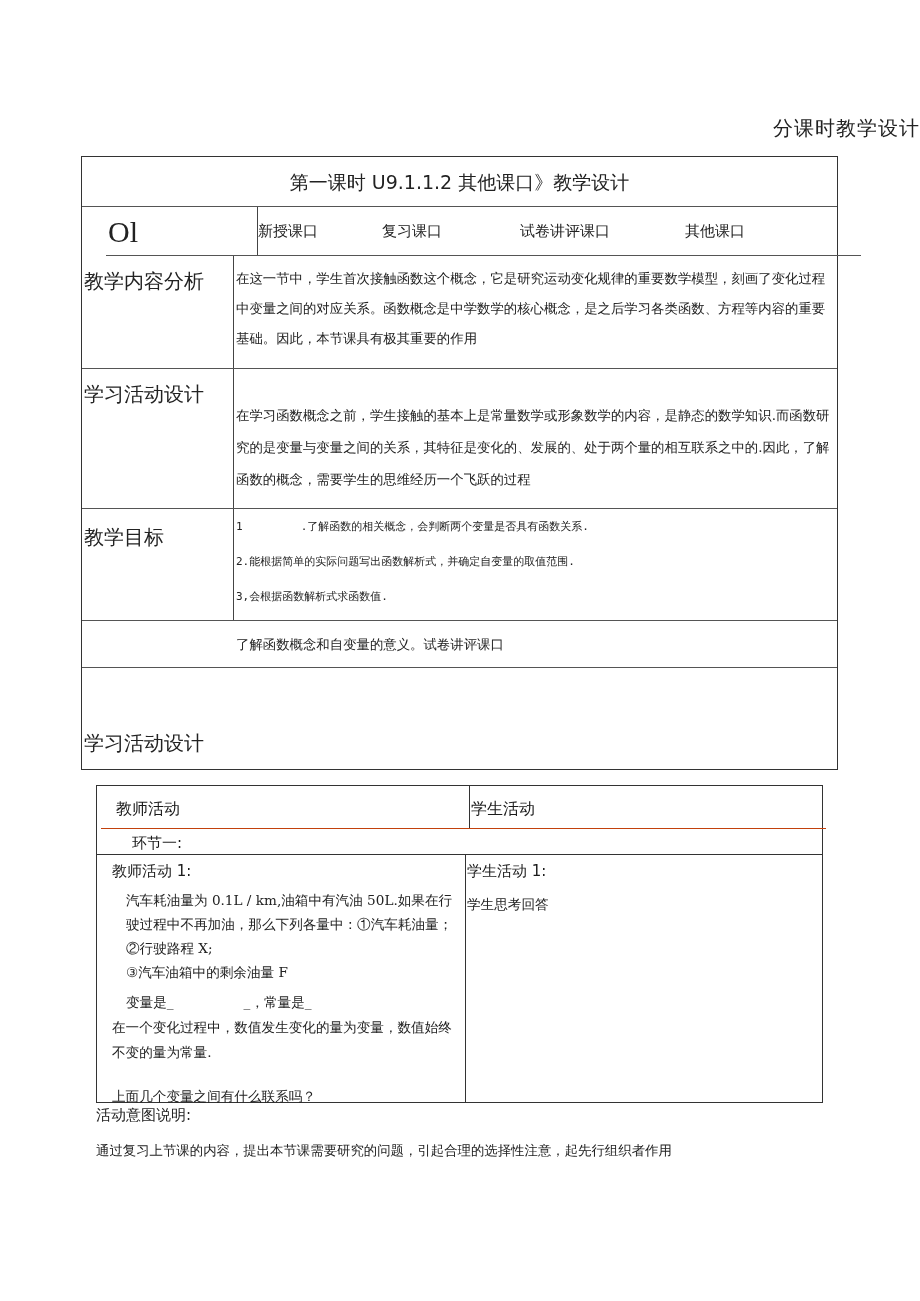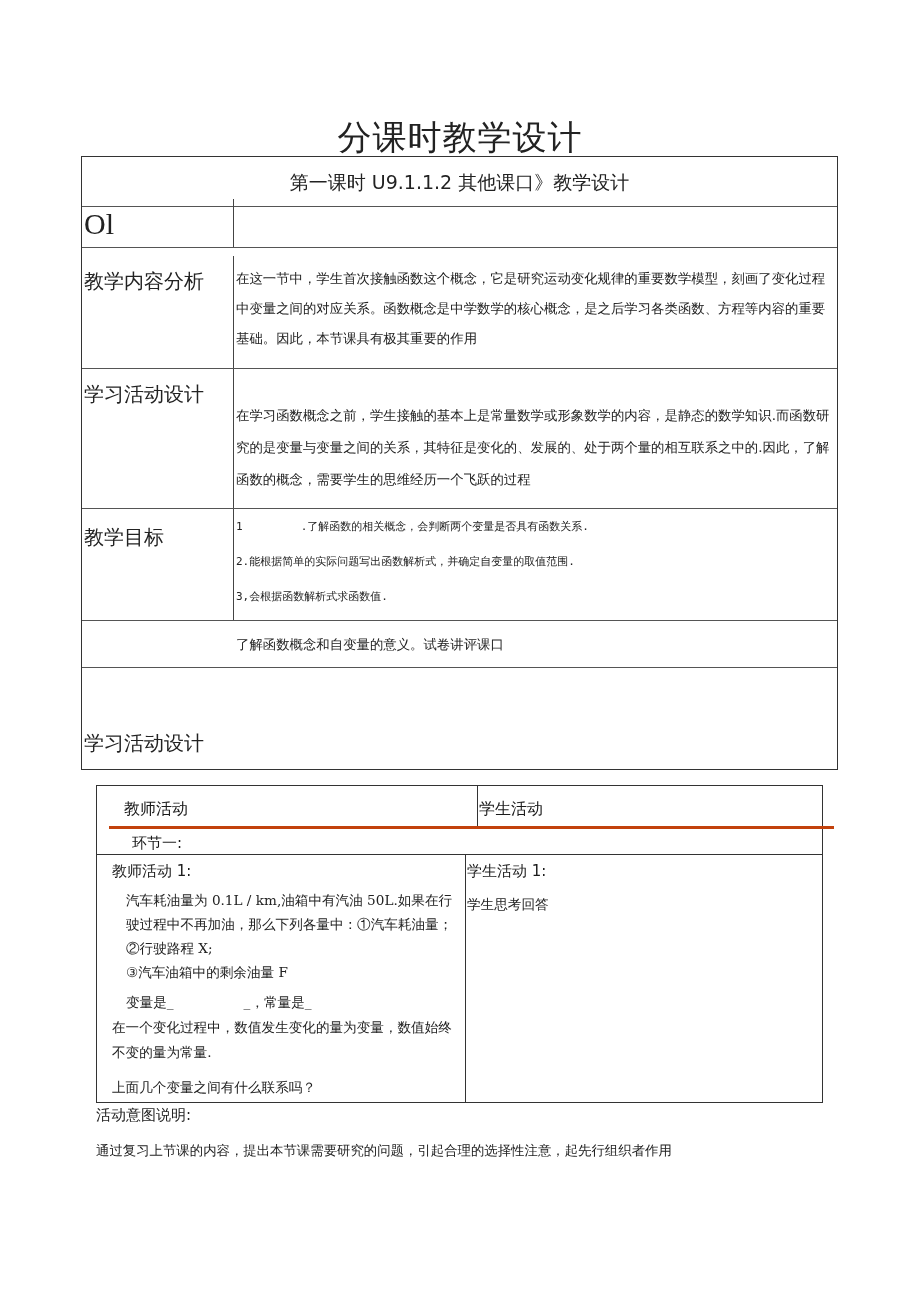--- a/index.html
+++ b/index.html
@@ -1,21 +1,21 @@
 <!DOCTYPE html>
 <html><head>
   <meta charset="utf-8">
   <style>
     * { box-sizing: border-box; margin: 0; padding: 0; }
     html, body { width: 920px; height: 1301px; background: #ffffff; overflow: hidden; }
     body { position: relative; font-family: "DejaVu Serif", "Liberation Serif", serif; color: #1a1a1a; }
 
     .doc-title {
       position: absolute; top: 115px; left: 0; width: 920px;
-      text-align: center; font-size: 34px; letter-spacing: 1px; color: #222;
+      text-align: right; font-size: 20px; letter-spacing: 1px; color: #222;
       font-family: "DejaVu Sans", "Liberation Sans", sans-serif; font-weight: normal;
     }
 
     
     .upper {
       position: absolute; left: 81px; top: 156px; width: 757px; height: 614px;
       border: 1px solid #333;
     }
     .row { position: absolute; left: 0; width: 100%; border-bottom: 1px solid #555; }
     .row.last { border-bottom: none; }
@@ -27,21 +27,21 @@
     }
     .rcell {
       position: absolute; left: 152px; top: 0; right: 0; height: 100%;
       font-size: 13.4px; color: #222; padding-left: 2px; line-height: 29px;
     }
     .r-title {
       top: 0; height: 50px; text-align: center; line-height: 50px;
       font-size: 19px; color: #222;
       font-family: "DejaVu Sans", "Liberation Sans", sans-serif;
     }
-    .r-type { top: 42px; height: 49px; }
+    .r-type { top: 50px; height: 49px; margin-left: 24px; }
     .r-type .lcell { font-family: "Liberation Serif", "DejaVu Serif", serif; font-size: 30px; line-height: 50px; }
     .r-type .rcell { font-family: "DejaVu Sans", "Liberation Sans", sans-serif; font-size: 15px; line-height: 48px; padding-left: 0; }
     .type-opt { position: absolute; top: 0; }
 
     .r-content { top: 99px; height: 113px; }
     .r-content .lcell { padding-top: 12px; }
     .r-content .rcell { padding-top: 8px; line-height: 30px; }
 
     .r-learner { top: 212px; height: 140px; }
     .r-learner .lcell { padding-top: 12px; }
@@ -65,40 +65,40 @@
       position: absolute; left: 2px; top: 0; line-height: 53px;
       font-family: "DejaVu Sans", "Liberation Sans", sans-serif; font-size: 20px; color: #222;
     }
 
     
     .lower {
       position: absolute; left: 96px; top: 785px; width: 727px; height: 318px;
       border: 1px solid #333;
       font-family: "DejaVu Sans", "Liberation Sans", sans-serif;
     }
-    .l-head { position: absolute; left: 12px; top: 0; width: 100%; height: 43px; border-bottom: 3px solid #c2410c; }
+    .l-head { position: absolute; left: 4px; top: 0; width: 100%; height: 43px; border-bottom: 1px solid #c2410c; }
     .l-head .c1 { position: absolute; left: 0; top: 0; width: 369px; height: 100%; border-right: 1px solid #333; padding-left: 15px; line-height: 45px; font-size: 16px; }
     .l-head .c2 { position: absolute; left: 369px; top: 0; right: 0; height: 100%; padding-left: 1px; line-height: 45px; font-size: 16px; }
 
     .l-section { position: absolute; left: 0; top: 43px; width: 100%; height: 26px; border-bottom: 1px solid #333; padding-left: 35px; line-height: 28px; font-size: 15px; }
 
     .l-body { position: absolute; left: 0; top: 69px; width: 100%; bottom: 0; }
     .l-body .c1 { position: absolute; left: 0; top: 0; width: 369px; height: 100%; border-right: 1px solid #333; }
     .l-body .c2 { position: absolute; left: 369px; top: 0; right: 0; height: 100%; }
 
     .act-title { font-size: 15px; line-height: 20px; padding-top: 6px; }
     .c1 .act-title { padding-left: 15px; }
     .c2 .act-title { padding-left: 1px; }
 
     .serif-txt { font-family: "DejaVu Serif", "Liberation Serif", serif; font-size: 13.6px; color: #222; }
     .problem { padding-left: 29px; padding-right: 12px; line-height: 24px; margin-top: 7px; }
     .blanks { padding-left: 29px; line-height: 24px; margin-top: 6px; }
     .blank-gap { display: inline-block; width: 70px; }
     .defn { padding-left: 15px; padding-right: 10px; line-height: 25px; margin-top: 1px; }
-    .question { padding-left: 15px; line-height: 24px; margin-top: 10px; }
+    .question { padding-left: 15px; line-height: 24px; margin-top: 21px; font-family: Liberation Mono, monospace; }
     .answer { padding-left: 1px; line-height: 24px; margin-top: 11px; }
 
     .intent-title {
       position: absolute; left: 96px; top: 1106px;
       font-family: "DejaVu Sans", "Liberation Sans", sans-serif; font-size: 15px; color: #222;
     }
     .intent-text {
       position: absolute; left: 96px; top: 1142px;
       font-size: 13.4px; color: #222;
     }
@@ -109,20 +109,26 @@
 <div class="doc-title">分课时教学设计</div>
 
 <div class="upper">
 
   <div class="row r-title">
     <span>第一课时 U9.1.1.2 其他课口》教学设计</span>
   </div>
 
   <div class="row r-type">
     <div class="lcell">Ol</div>
+    <div class="rcell">
+      <span class="type-opt" style="left:0px;">新授课口</span>
+      <span class="type-opt" style="left:124px;">复习课口</span>
+      <span class="type-opt" style="left:262px;">试卷讲评课口</span>
+      <span class="type-opt" style="left:427px;">其他课口</span>
+    </div>
   </div>
 
   <div class="row r-content">
     <div class="lcell">教学内容分析</div>
     <div class="rcell">在这一节中，学生首次接触函数这个概念，它是研究运动变化规律的重要数学模型，刻画了变化过程中变量之间的对应关系。函数概念是中学数学的核心概念，是之后学习各类函数、方程等内容的重要基础。因此，本节课具有极其重要的作用</div>
   </div>
 
   <div class="row r-learner">
     <div class="lcell">学习活动设计</div>
     <div class="rcell">在学习函数概念之前，学生接触的基本上是常量数学或形象数学的内容，是静态的数学知识.而函数研究的是变量与变量之间的关系，其特征是变化的、发展的、处于两个量的相互联系之中的.因此，了解函数的概念，需要学生的思维经历一个飞跃的过程</div>

